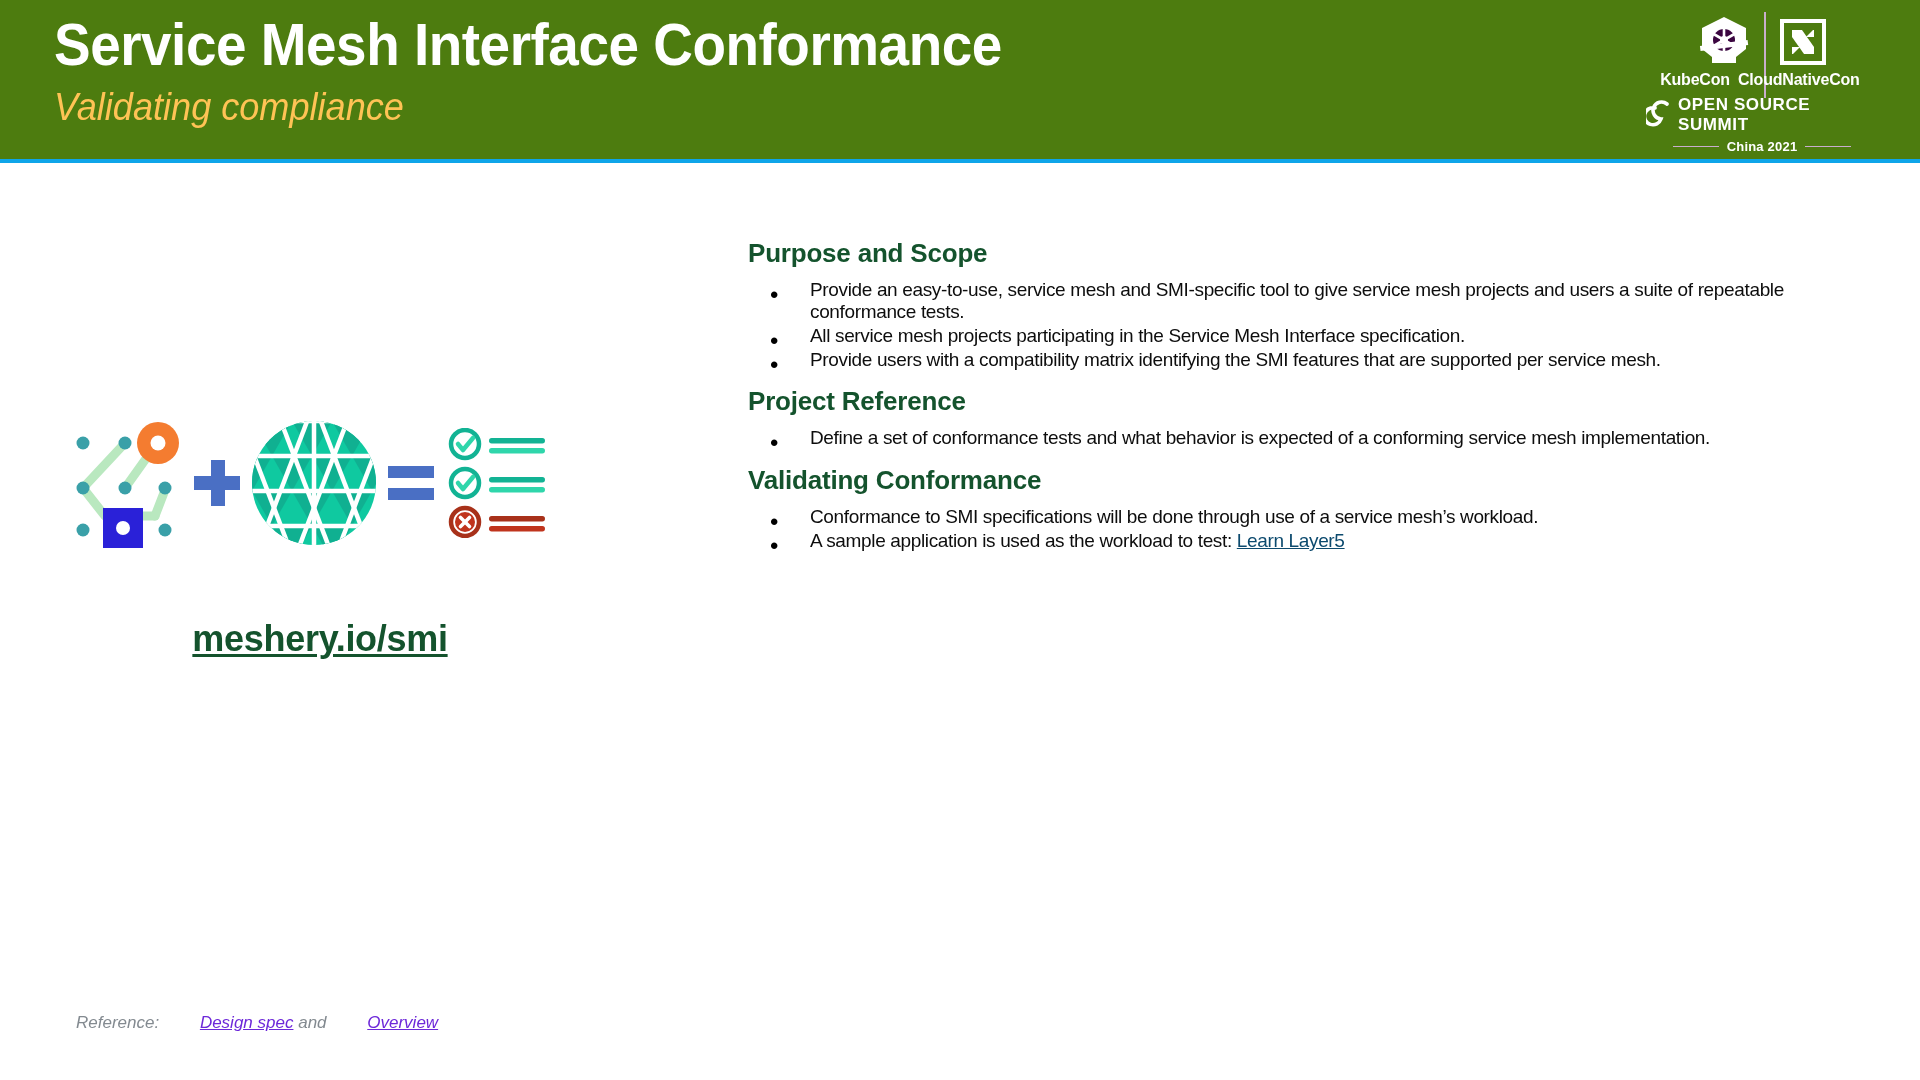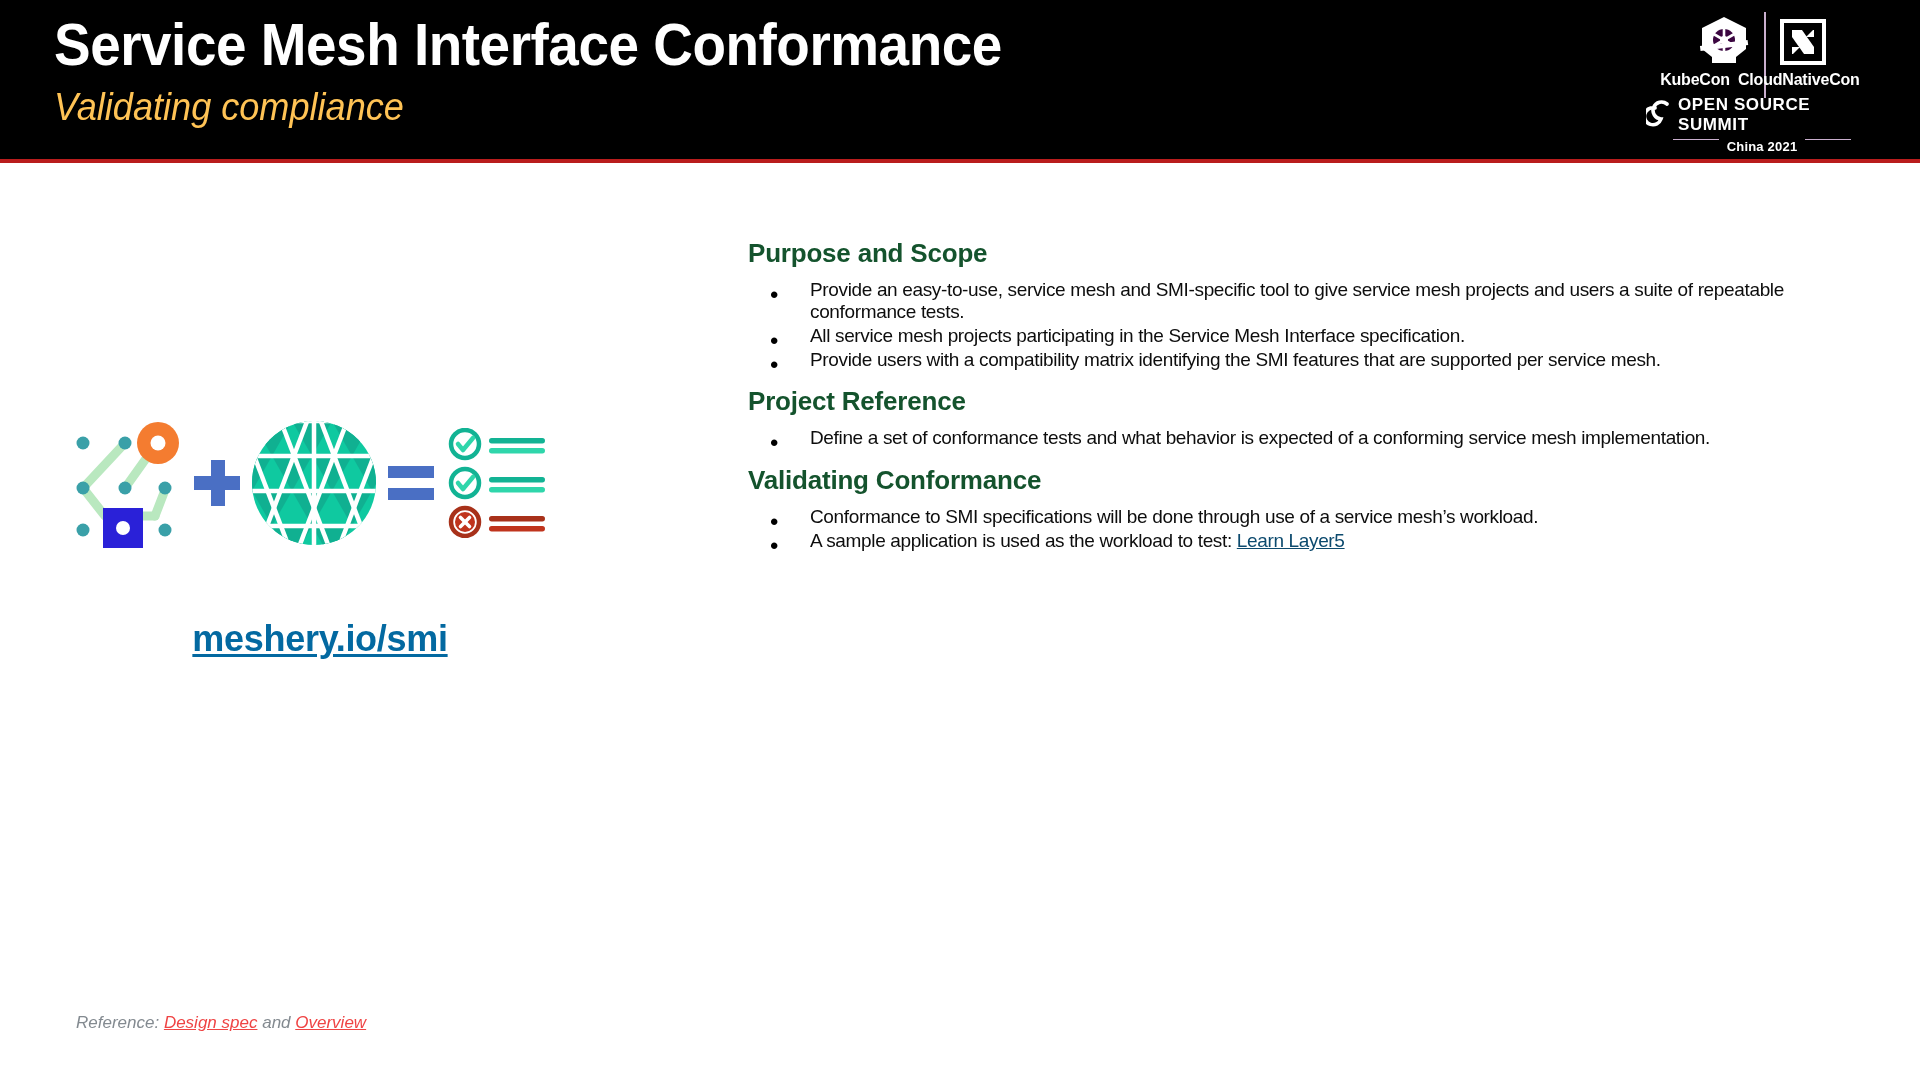--- a/index.html
+++ b/index.html
@@ -15,22 +15,22 @@
     position: relative;
   }
 
   
   #header {
     position: absolute;
     left: 0;
     top: 0;
     width: 1920px;
     height: 163px;
-    background: #000000;
-    border-bottom: 4px solid #b91c1c;
+    background: #4d7c0f;
+    border-bottom: 4px solid #0ea5e9;
     box-sizing: border-box;
   }
   #title-block {
     position: absolute;
     left: 54px;
     top: 14px;
   }
   #slide-title {
     font-family: "Liberation Sans", sans-serif;
     font-size: 59px;
@@ -105,20 +105,21 @@
     gap: 2px;
   }
   #oss-text {
     color: #ffffff;
     font-size: 17px;
     font-weight: bold;
     letter-spacing: 0.6px;
   }
   #logo-row-3 {
     display: flex;
+    align-items: center;
     justify-content: center;
     margin-top: 4px;
     gap: 8px;
   }
   .rule {
     height: 1px;
     width: 46px;
     background: #c9aecd;
   }
   #china-year {
@@ -180,40 +181,41 @@
     position: absolute;
     left: 0;
     top: 455px;
     width: 640px;
     text-align: center;
   }
   #meshery-link {
     font-family: "Liberation Sans", sans-serif;
     font-size: 36px;
     font-weight: bold;
-    color: #0369a1;
+    color: #14532d;
     text-decoration: underline;
     text-underline-offset: 3px;
     letter-spacing: -0.3px;
   }
 
   
   #footer-ref {
     position: absolute;
     left: 76px;
     top: 1013px;
     font-family: "Liberation Sans", sans-serif;
     font-size: 17px;
     font-style: italic;
     color: #838a90;
     white-space: nowrap;
   }
   #footer-ref a, #footer-ref .reflink {
-    color: #ef4444;
+    color: #6d28d9;
     text-decoration: underline;
+    margin-left: 36px;
   }
 
   
   #content {
     position: absolute;
     left: 748px;
     top: 238px;
     width: 1130px;
   }
   .section { margin-bottom: 2px; }

